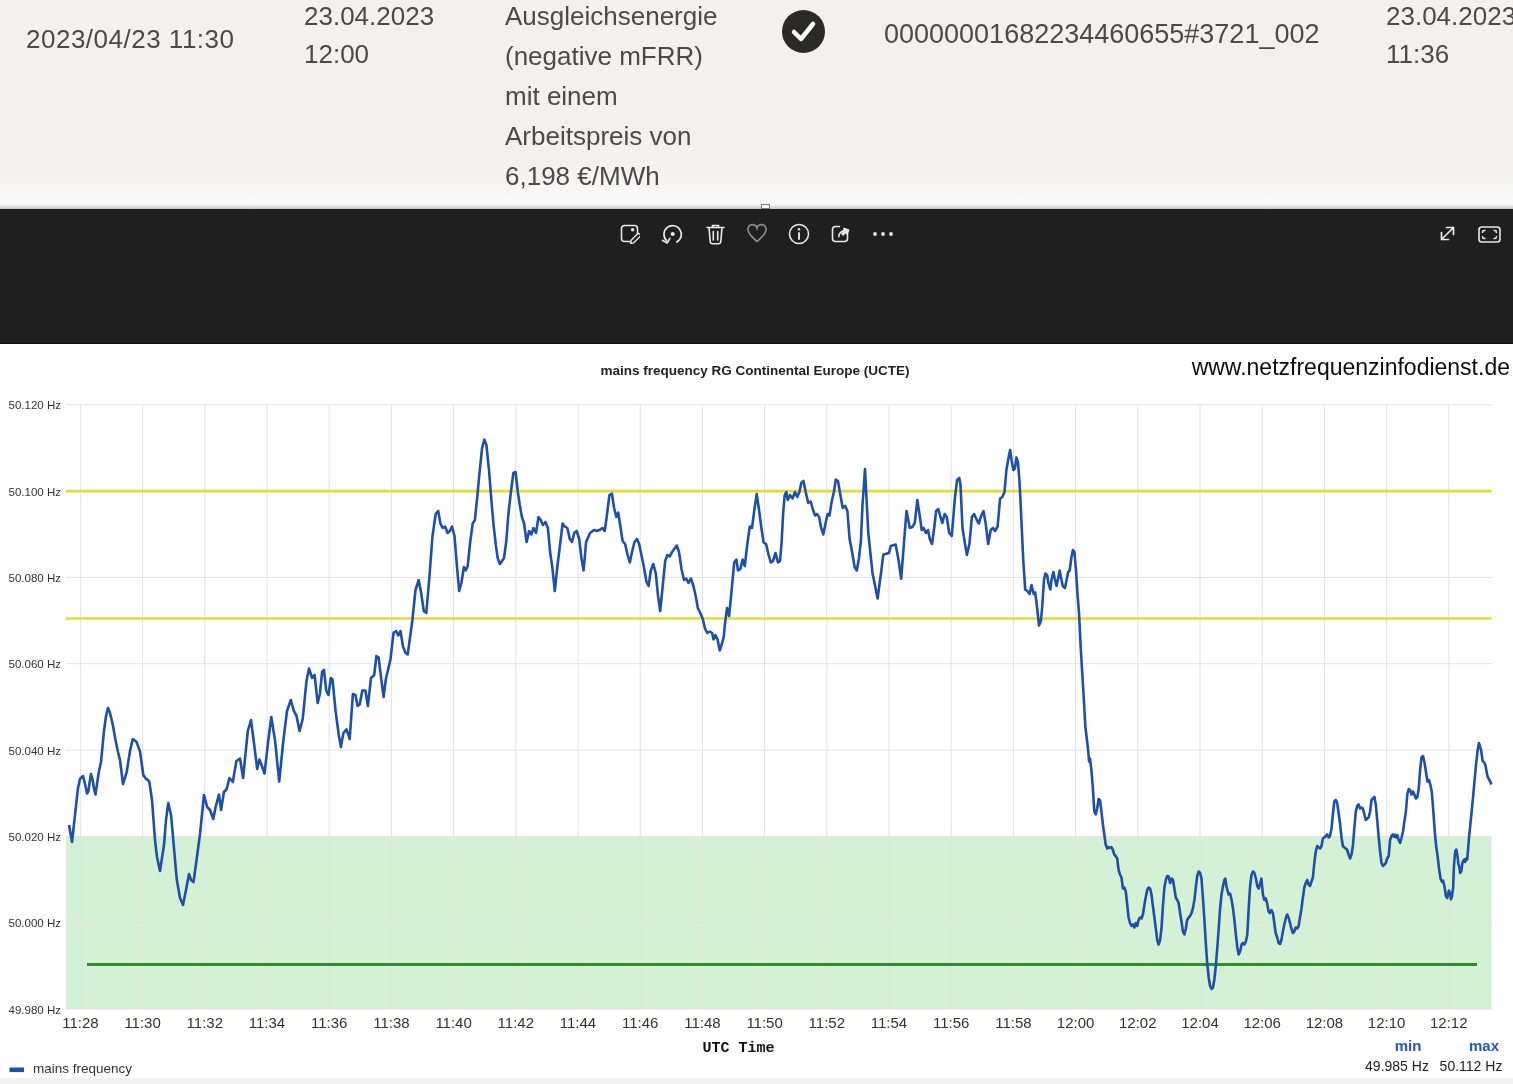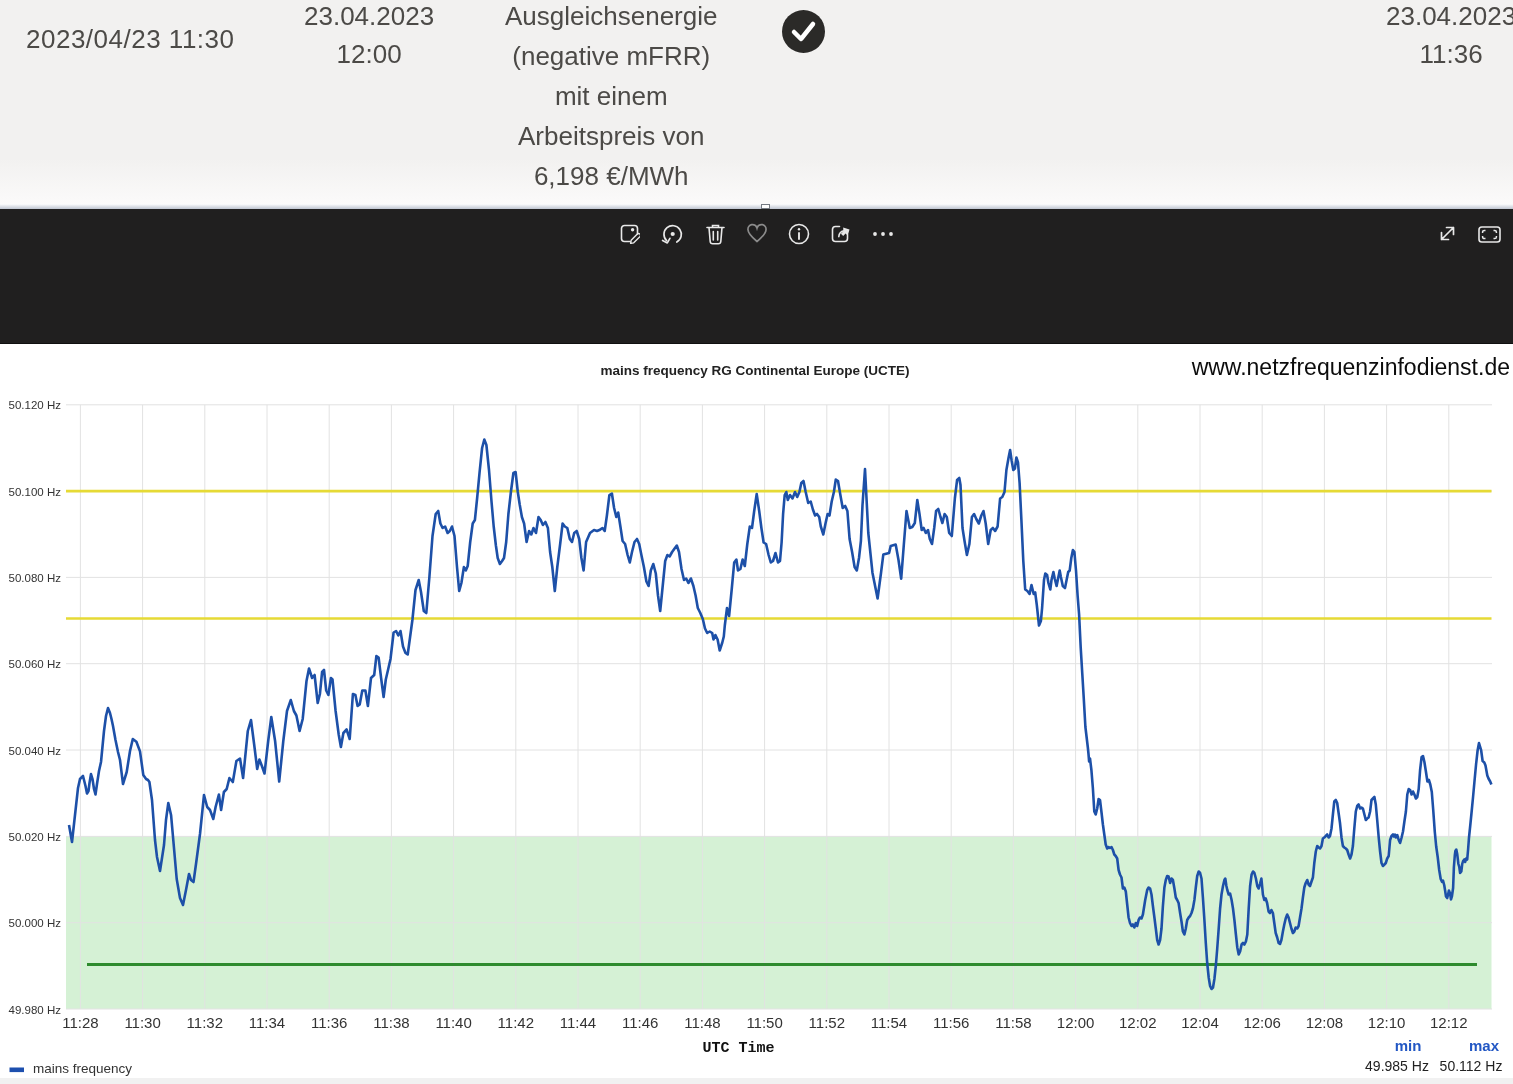--- a/index.html
+++ b/index.html
@@ -1,17 +1,17 @@
 <!DOCTYPE html>
 <html><head><meta charset="utf-8">
 <style>
 html,body{margin:0;padding:0;width:1513px;height:1084px;overflow:hidden;background:#fff;
 font-family:"Liberation Sans",sans-serif;}
 #page{position:relative;width:1513px;height:1084px;}
-#hdr{position:absolute;left:0;top:0;width:1513px;height:204px;background:linear-gradient(#f2f1f0 78%,#fbfafa);text-align:center;}
+#hdr{position:absolute;left:0;top:0;width:1513px;height:204px;background:linear-gradient(#f2f1f0 78%,#fbfafa);}
 .ht{position:absolute;color:#4c4a47;font-size:26px;line-height:40px;white-space:pre;}
 .d2{line-height:38px;}
 #strip{position:absolute;left:0;top:204px;width:1513px;height:5px;background:linear-gradient(#fcfcfd,#bec4d0);}
 #grip{position:absolute;left:761px;top:204px;width:9px;height:5px;background:#fefefe;border:1px solid #757a82;box-sizing:border-box;}
 #bar{position:absolute;left:0;top:209px;width:1513px;height:135px;background:#201f1f;border-bottom:1px solid #101010;box-sizing:border-box;}
 .ico{position:absolute;top:14px;}
 #chart{position:absolute;left:0;top:344px;}
 #foot{position:absolute;left:0;top:1078px;width:1513px;height:6px;background:#f1f1f1;}
 .grid{stroke:#e2e2e2;stroke-width:1}
 .ylab{font-size:11.5px;fill:#333;}
@@ -21,20 +21,21 @@
 <div id="page">
 <div id="hdr">
  <div class="ht" style="left:26px;top:19px;letter-spacing:0.5px;">2023/04/23 11:30</div>
  <div class="ht d2" style="left:304px;top:-3px;">23.04.2023
 12:00</div>
  <div class="ht" style="left:505px;top:-4px;">Ausgleichsenergie
 (negative mFRR)
 mit einem
 Arbeitspreis von
 6,198 €/MWh</div>
+ <div class="ht" style="left:884px;top:14px;font-size:27px;">00000001682234460655#3721_002</div>
  <div class="ht d2" style="left:1386px;top:-3px;">23.04.2023
 11:36</div>
  <svg style="position:absolute;left:782px;top:10px" width="43" height="43" viewBox="0 0 43 43">
    <circle cx="21.5" cy="21.5" r="21.5" fill="#2b2a28"></circle>
    <path d="M12 22 l7 7 l12 -15" fill="none" stroke="#fff" stroke-width="4.5" stroke-linecap="round" stroke-linejoin="round"></path>
  </svg>
 </div>
 <div id="strip"></div>
     <div id="grip"></div>
 <div id="bar">

